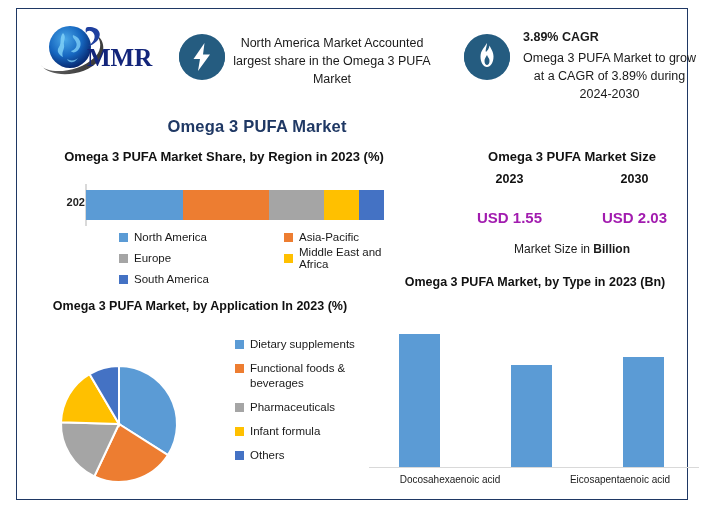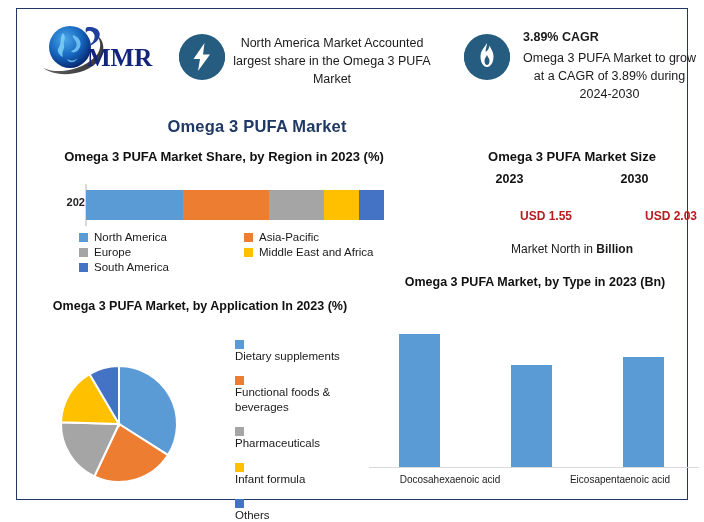--- a/index.html
+++ b/index.html
@@ -57,50 +57,50 @@
   }
   #region-axis{position:absolute;left:46px;top:0px;width:1.5px;height:42px;
     background:#d9d9d9;}
   #region-bar{position:absolute;left:47px;top:6px;height:30px;width:298px;
     display:flex;}
   #region-bar > span{display:block;height:100%;}
 
   .legend{position:absolute;font-size:11.5px;color:#1a1a1a;}
   #region-legend{left:62px;top:222px;width:330px;}
   #region-legend .lg-row{display:flex;width:100%;margin-bottom:3px;}
-  #region-legend .lg-item{display:flex;align-items:center;width:50%;}
+  #region-legend .lg-item{display:flex;align-items:center;width:50%;margin-left:40px;}
   .sw{width:9px;height:9px;display:inline-block;margin-right:6px;flex:none;}
 
   
   #size-title{
     position:absolute;left:430px;top:140px;width:250px;text-align:center;
     font-size:13px;font-weight:bold;color:#111;
   }
   #size-years{position:absolute;left:430px;top:163px;width:250px;
     display:flex;}
   #size-years div{width:50%;text-align:center;font-size:12.5px;
     font-weight:bold;color:#111;}
   #size-values{position:absolute;left:430px;top:200px;width:250px;display:flex;}
-  #size-values div{width:50%;text-align:right;font-size:12px;
-    font-weight:bold;color:#b91c1c;}
+  #size-values div{width:50%;text-align:center;font-size:15px;
+    font-weight:bold;color:#a21caf;}
   #size-unit{position:absolute;left:430px;top:233px;width:250px;
     text-align:center;font-size:12px;color:#1a1a1a;}
   #size-unit b{font-weight:bold;margin-top:9px;}
 
   
   #app-title{
     position:absolute;left:8px;top:289px;width:350px;text-align:center;
     font-size:12.5px;font-weight:bold;color:#111;line-height:1.35;
   }
   #pie-wrap{position:absolute;left:42px;top:355px;width:120px;height:120px;}
   #pie-svg{position:absolute;left:0;top:0;}
   #app-legend{position:absolute;left:218px;top:328px;width:150px;
     font-size:11.5px;color:#1a1a1a;}
   #app-legend .lg-item{display:flex;align-items:flex-start;margin-bottom:9px;
-    line-height:1.3;flex-direction:column;}
+    line-height:1.3;}
   #app-legend .sw{margin-top:3px;}
 
   
   #type-title{
     position:absolute;left:358px;top:265px;width:320px;text-align:center;
     font-size:12.5px;font-weight:bold;color:#111;line-height:1.35;
   }
   #type-chart{position:absolute;left:352px;top:315px;width:330px;height:145px;}
   #type-plot{position:absolute;left:0;top:0;width:330px;height:143px;}
   #type-baseline{position:absolute;left:0;top:143px;width:330px;height:1px;
@@ -209,21 +209,21 @@
     <div id="size-title">Omega 3 PUFA Market Size</div>
     <div id="size-years">
       <div>2023</div>
       <div>2030</div>
     </div>
     <div id="size-values">
       <div>USD 1.55</div>
       <div>USD 2.03</div>
     </div>
     <div id="size-unit">
-      <span>Market North in </span><b>Billion</b>
+      <span>Market Size in </span><b>Billion</b>
     </div>
 
     <div id="app-title">Omega 3 PUFA Market, by Application In 2023 (%)</div>
     <div id="pie-wrap">
       <svg id="pie-svg" width="120" height="120" viewBox="0 0 120 120">
           <path d="M 60 60 L 60.00 2.00 A 58 58 0 0 1 108.97 91.08 Z" fill="#5b9bd5" stroke="#ffffff" stroke-width="2"></path>
           <path d="M 60 60 L 108.97 91.08 A 58 58 0 0 1 35.30 112.48 Z" fill="#ed7d31" stroke="#ffffff" stroke-width="2"></path>
           <path d="M 60 60 L 35.30 112.48 A 58 58 0 0 1 2.03 58.18 Z" fill="#a5a5a5" stroke="#ffffff" stroke-width="2"></path>
           <path d="M 60 60 L 2.03 58.18 A 58 58 0 0 1 30.48 10.08 Z" fill="#ffc000" stroke="#ffffff" stroke-width="2"></path>
           <path d="M 60 60 L 30.48 10.08 A 58 58 0 0 1 60.00 2.00 Z" fill="#4472c4" stroke="#ffffff" stroke-width="2"></path>

